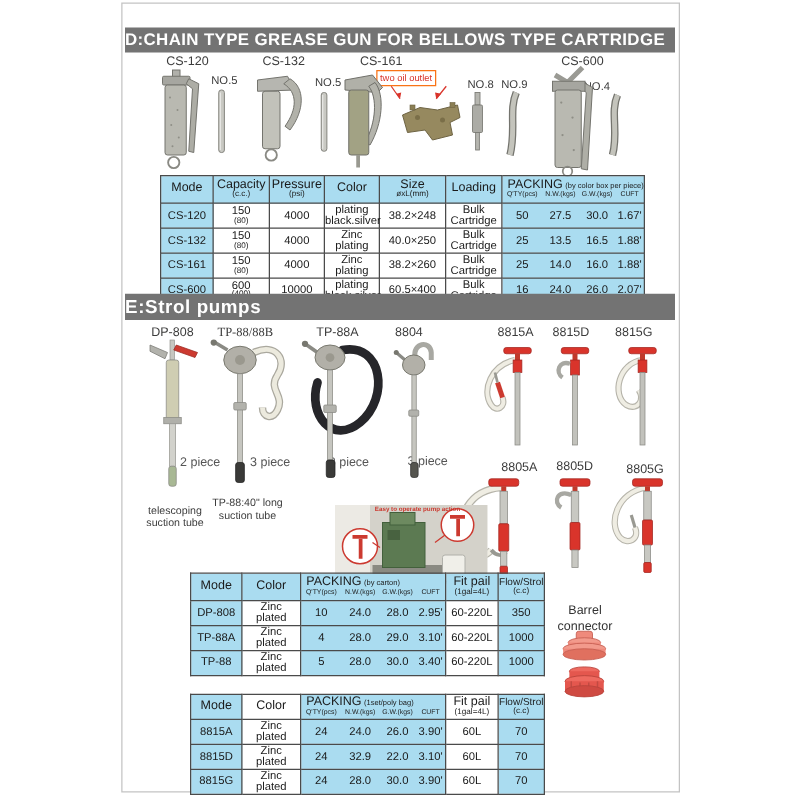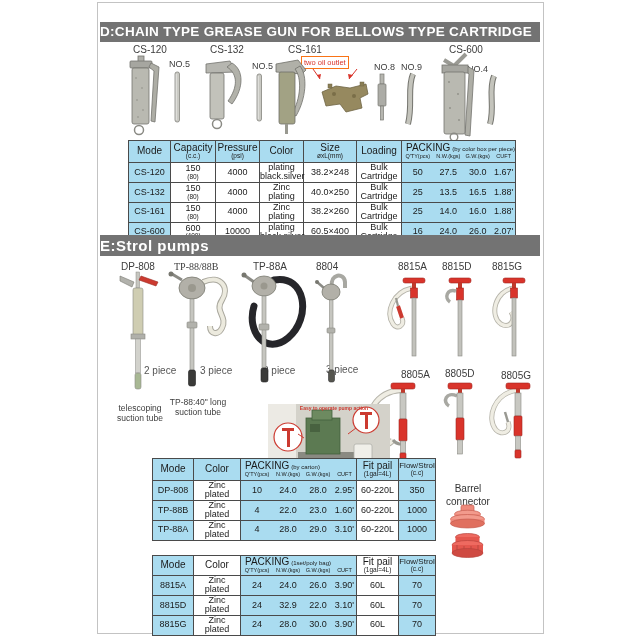--- a/index.html
+++ b/index.html
@@ -450,48 +450,48 @@
             <span class="w1">10</span>
             <span class="w2">24.0</span>
             <span class="w3">28.0</span>
             <span class="w4">2.95'</span>
           </div>
         </td>
     <td>60-220L</td>
     <td class="blue">350</td>
   </tr>
   <tr style="height:18px">
-    <td class="blue">TP-88B</td>
-    <td class="small2">
-          <div>Zinc</div>
-          <div>plated</div>
-        </td>
-    <td class="blue">
-          <div class="packrow">
-            <span class="w1">4</span>
-            <span class="w2">22.0</span>
-            <span class="w3">23.0</span>
-            <span class="w4">1.60'</span>
-          </div>
-        </td>
-    <td>60-220L</td>
-    <td class="blue">1000</td>
-  </tr>
-  <tr style="height:18px">
     <td class="blue">TP-88A</td>
     <td class="small2">
           <div>Zinc</div>
           <div>plated</div>
         </td>
     <td class="blue">
           <div class="packrow">
             <span class="w1">4</span>
             <span class="w2">28.0</span>
             <span class="w3">29.0</span>
             <span class="w4">3.10'</span>
+          </div>
+        </td>
+    <td>60-220L</td>
+    <td class="blue">1000</td>
+  </tr>
+  <tr style="height:18px">
+    <td class="blue">TP-88</td>
+    <td class="small2">
+          <div>Zinc</div>
+          <div>plated</div>
+        </td>
+    <td class="blue">
+          <div class="packrow">
+            <span class="w1">5</span>
+            <span class="w2">28.0</span>
+            <span class="w3">30.0</span>
+            <span class="w4">3.40'</span>
           </div>
         </td>
     <td>60-220L</td>
     <td class="blue">1000</td>
   </tr>
 </tbody>
   </table>
 
 <div class="abs bctext" style="left:438px;top:483px;width:60px;">
   <div>Barrel</div>

